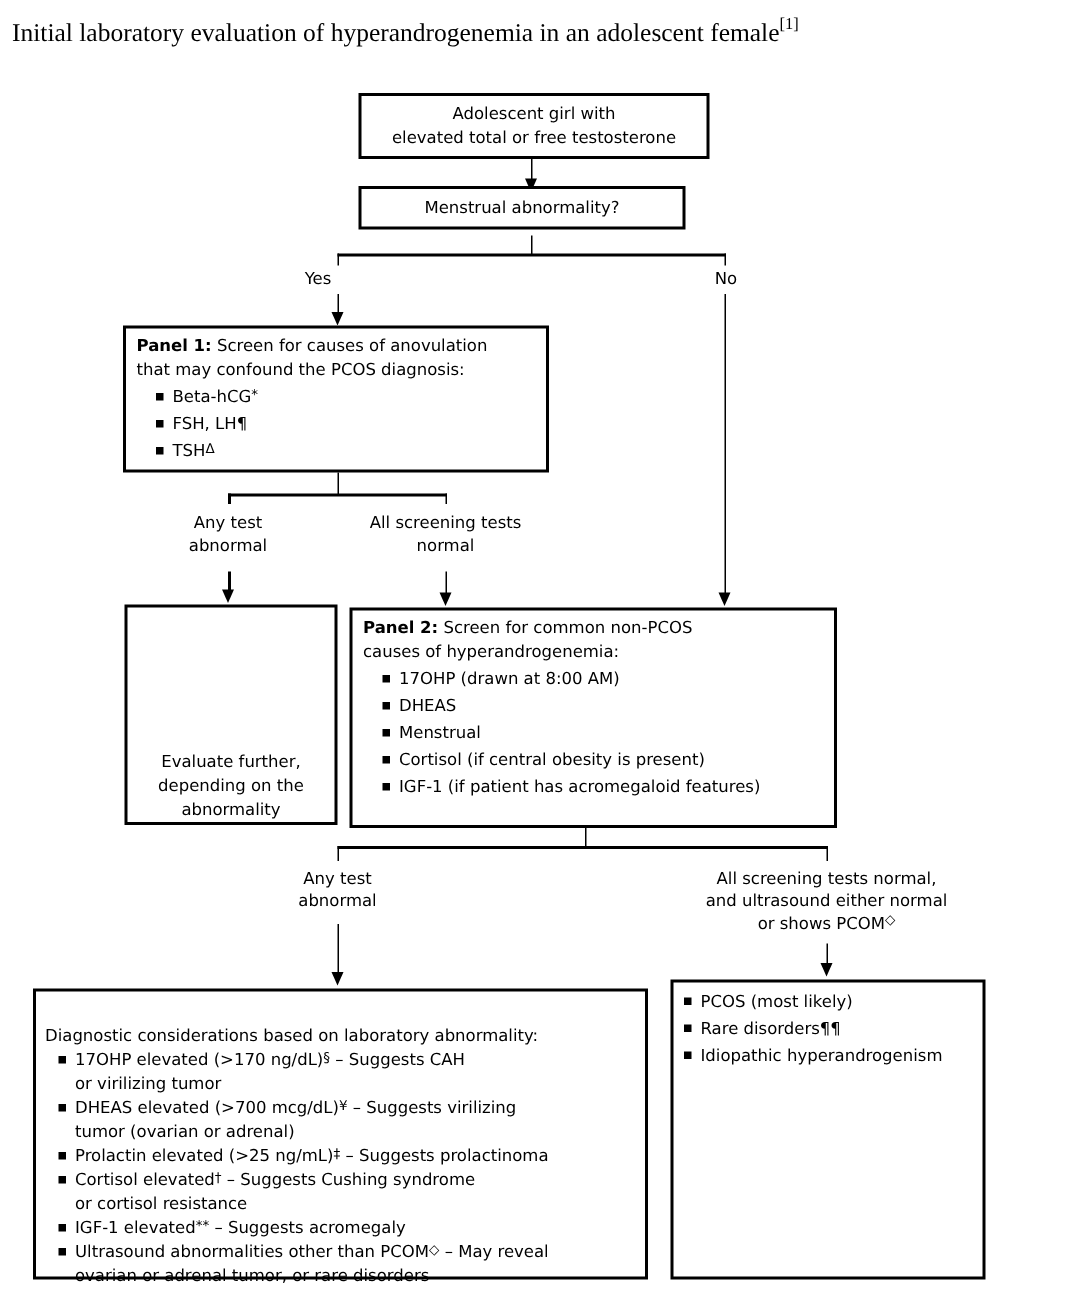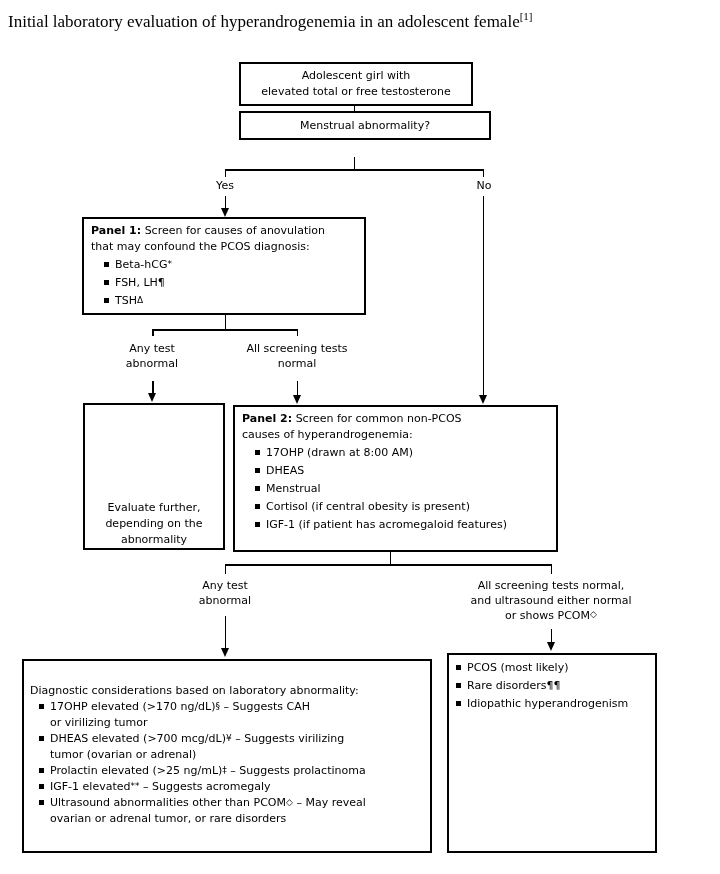--- a/index.html
+++ b/index.html
@@ -34,29 +34,29 @@
   <div class="title"><span>Initial laboratory evaluation of hyperandrogenemia in an adolescent female</span><span class="ref">[1]</span></div>
 
   <div class="box center pre" style="left:239px;top:62px;width:234px;height:44px;">
     <span>Adolescent girl with
 elevated total or free testosterone</span>
   </div>
 
   <div class="vline" style="left:353.5px;top:106px;height:14px;"></div>
   <div class="ahead" style="left:349.5px;top:119px;"></div>
 
-  <div class="box center pre" style="left:239px;top:111px;width:252px;height:29px;">
+  <div class="box center pre" style="left:239px;top:124px;width:218px;height:29px;">
     <span>Menstrual abnormality?</span>
   </div>
 
   <div class="vline" style="left:353.5px;top:157px;height:13px;"></div>
   <div class="hline" style="left:224.5px;top:169px;width:259px;"></div>
   <div class="vline" style="left:224.5px;top:169px;height:8px;"></div>
   <div class="vline" style="left:482.5px;top:169px;height:8px;"></div>
-  <div class="lbl" style="left:225px;top:178px;text-align:center;">Yes</div>
+  <div class="lbl" style="left:212px;top:178px;text-align:center;">Yes</div>
   <div class="lbl" style="left:484px;top:178px;">No</div>
 
   <div class="vline" style="left:224.5px;top:196px;height:13px;"></div>
   <div class="ahead" style="left:220.5px;top:208px;"></div>
 
   <div class="vline" style="left:482.5px;top:196px;height:200px;"></div>
   <div class="ahead" style="left:478.5px;top:395px;"></div>
 
   <div class="box panel" style="left:82px;top:217px;width:284px;height:98px;">
     <div class="pre"><span class="b">Panel 1:</span><span> Screen for causes of anovulation
@@ -144,20 +144,25 @@
         <span class="sq"></span>
         <span class="bt"><span>DHEAS elevated (&gt;700 mcg/dL)</span><span class="sup">¥</span><span> – Suggests virilizing
 tumor (ovarian or adrenal)</span></span>
       </div>
     <div class="bullet" style="margin-left:6px;margin-top:0;">
         <span class="sq"></span>
         <span class="bt"><span>Prolactin elevated (&gt;25 ng/mL)</span><span class="sup">‡</span><span> – Suggests prolactinoma</span></span>
       </div>
     <div class="bullet" style="margin-left:6px;margin-top:0;">
         <span class="sq"></span>
+        <span class="bt"><span>Cortisol elevated</span><span class="sup">†</span><span> – Suggests Cushing syndrome
+or cortisol resistance</span></span>
+      </div>
+    <div class="bullet" style="margin-left:6px;margin-top:0;">
+        <span class="sq"></span>
         <span class="bt"><span>IGF-1 elevated</span><span class="sup">**</span><span> – Suggests acromegaly</span></span>
       </div>
     <div class="bullet" style="margin-left:6px;margin-top:0;">
         <span class="sq"></span>
         <span class="bt"><span>Ultrasound abnormalities other than PCOM</span><span class="sup">◇</span><span> – May reveal
 ovarian or adrenal tumor, or rare disorders</span></span>
       </div>
   </div>
 
   <div class="box" style="left:447px;top:653px;width:210px;height:200px;padding:5px 4px;">

